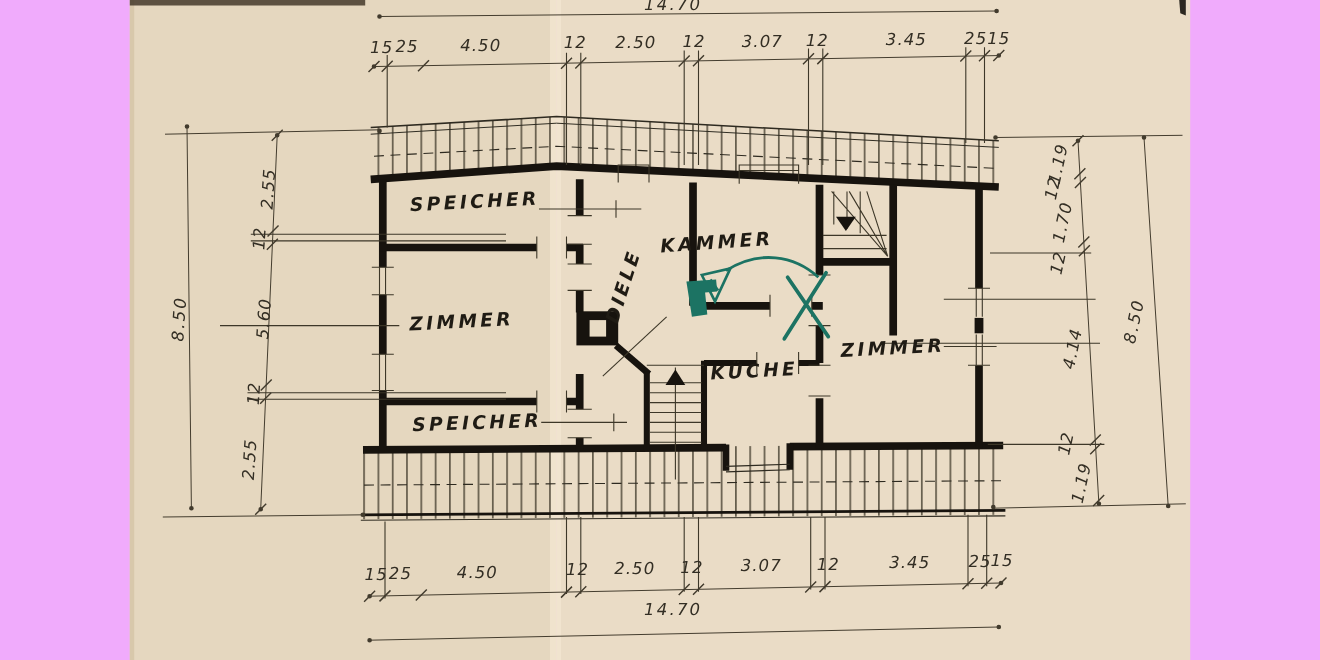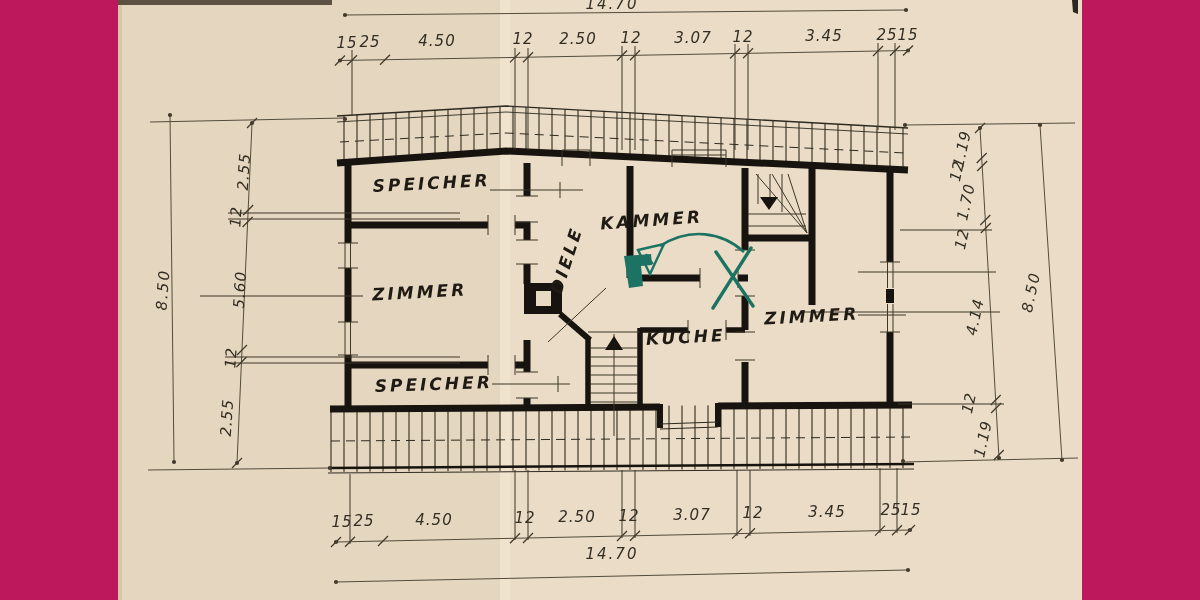--- a/index.html
+++ b/index.html
@@ -1,16 +1,16 @@
 <!DOCTYPE html>
 <html><head>
 <meta charset="utf-8">
 <style>
   html,body{margin:0;padding:0;background:#ffffff;}
-  .stage{position:relative;width:1200px;height:600px;background:#be185d;overflow:hidden;
+  .stage{position:relative;width:1200px;height:600px;background:#f0abfc;overflow:hidden;
          font-family:"DejaVu Sans",sans-serif;}
   svg{display:block;}
   .dim{font:italic 15px "DejaVu Sans",sans-serif;fill:#332e24;letter-spacing:1px;}
   .dim-total{font:italic 15px "DejaVu Sans",sans-serif;fill:#332e24;letter-spacing:2px;}
   .room{font:italic 600 17px "DejaVu Sans",sans-serif;fill:#1f1b14;letter-spacing:3px;}
   text{text-anchor:middle;}
 </style>
 </head>
 <body>
 

